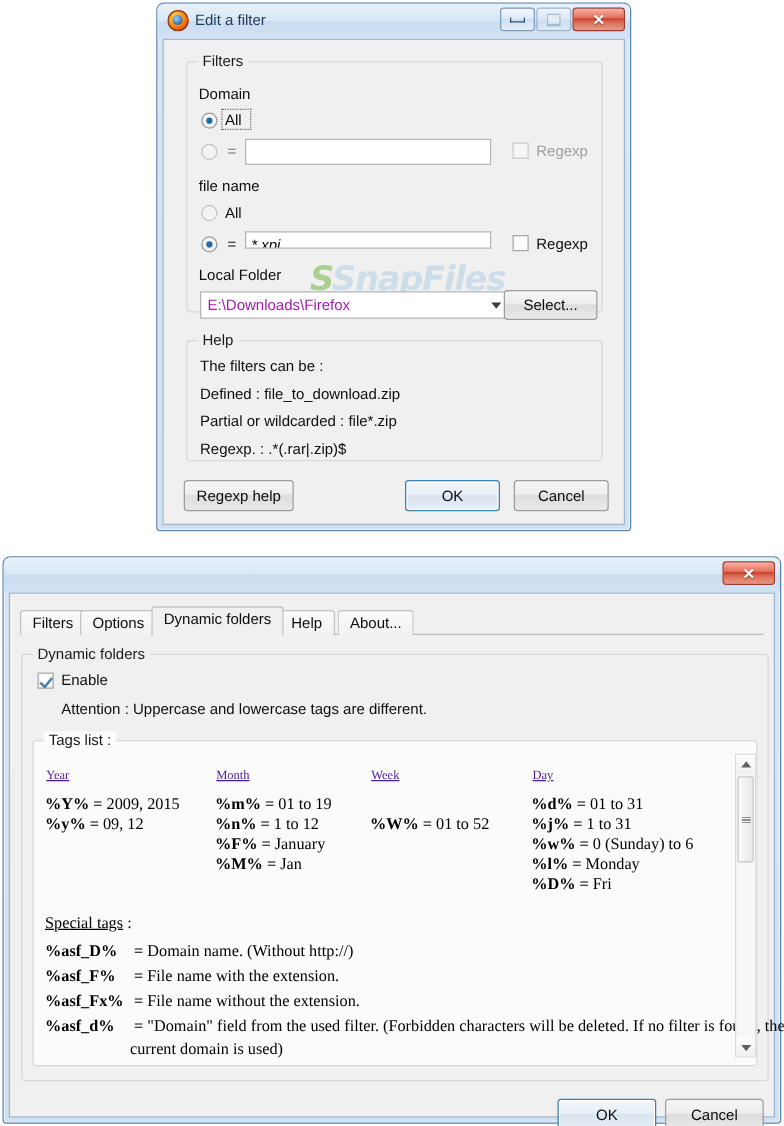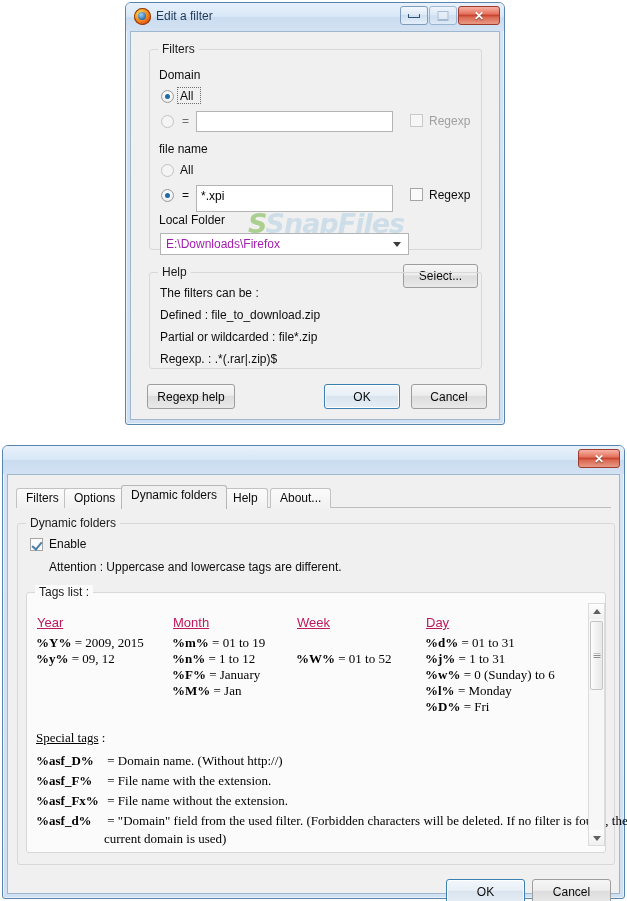--- a/index.html
+++ b/index.html
@@ -139,22 +139,22 @@
     font-size:12px;color:#0b0b0b;line-height:19px;box-sizing:border-box;
     white-space:nowrap;
   }
   .tab.active{
     height:24px;bottom:-1px;
     background:#f0f0f0;border-color:#b7b7b7;
     z-index:5;
   }
   .tabline{position:absolute;left:0;right:0;bottom:0;height:1px;background:#bdbdbd;}
   .taghead{
-    position:absolute;font-family:Liberation Sans, sans-serif;font-size:13px;
-    text-decoration:underline;color:#be185d;white-space:nowrap;
+    position:absolute;font-family:Liberation Serif, serif;font-size:10px;
+    text-decoration:underline;color:#4c1d95;white-space:nowrap;
   }
   .tagrow{
     position:absolute;font-family:"Liberation Serif", serif;font-size:13px;
     color:#000;white-space:nowrap;
   }
   .tagrow b{font-weight:bold;}
 
   
   .vscroll{
     position:absolute;width:17px;
@@ -233,30 +233,30 @@
     <div class="check dim" style="left:279px;top:82px;"></div>
     <span class="lbl" style="left:298px;top:82px;color:#a0a0a0;">Regexp</span>
 
     <span class="lbl" style="left:28px;top:110px;">file name</span>
 
     <div class="radio dim" style="left:30px;top:132px;"></div>
     <span class="lbl" style="left:49px;top:131px;">All</span>
 
     <div class="radio on" style="left:30px;top:157px;"></div>
     <span class="lbl" style="left:51px;top:156px;">=</span>
-    <div class="textbox" style="left:65px;top:153px;width:197px;height:27px;">*.xpi</div>
+    <div class="textbox" style="left:65px;top:153px;width:197px;height:14px;font-style:italic;">*.xpi</div>
     <div class="check" style="left:279px;top:156px;"></div>
     <span class="lbl" style="left:298px;top:156px;">Regexp</span>
 
     <span class="lbl" style="left:28px;top:181px;">Local Folder</span>
     <div class="combo" style="left:29px;top:201px;width:249px;height:22px;">
       <span>E:\Downloads\Firefox</span>
       <i class="arr"></i>
     </div>
-    <div class="btn" style="left:272px;top:200px;width:75px;height:24px;margin-top:32px;">
+    <div class="btn" style="left:272px;top:200px;width:75px;height:24px;">
       <span>Select...</span>
     </div>
 
     <div class="group" style="left:18px;top:240px;width:333px;height:97px;">
       <span class="legend">Help</span>
     </div>
     <span class="lbl" style="left:29px;top:254px;">The filters can be :</span>
     <span class="lbl" style="left:29px;top:276px;">Defined : file_to_download.zip</span>
     <span class="lbl" style="left:29px;top:298px;">Partial or wildcarded : file*.zip</span>
     <span class="lbl" style="left:29px;top:320px;">Regexp. : .*(.rar|.zip)$</span>

